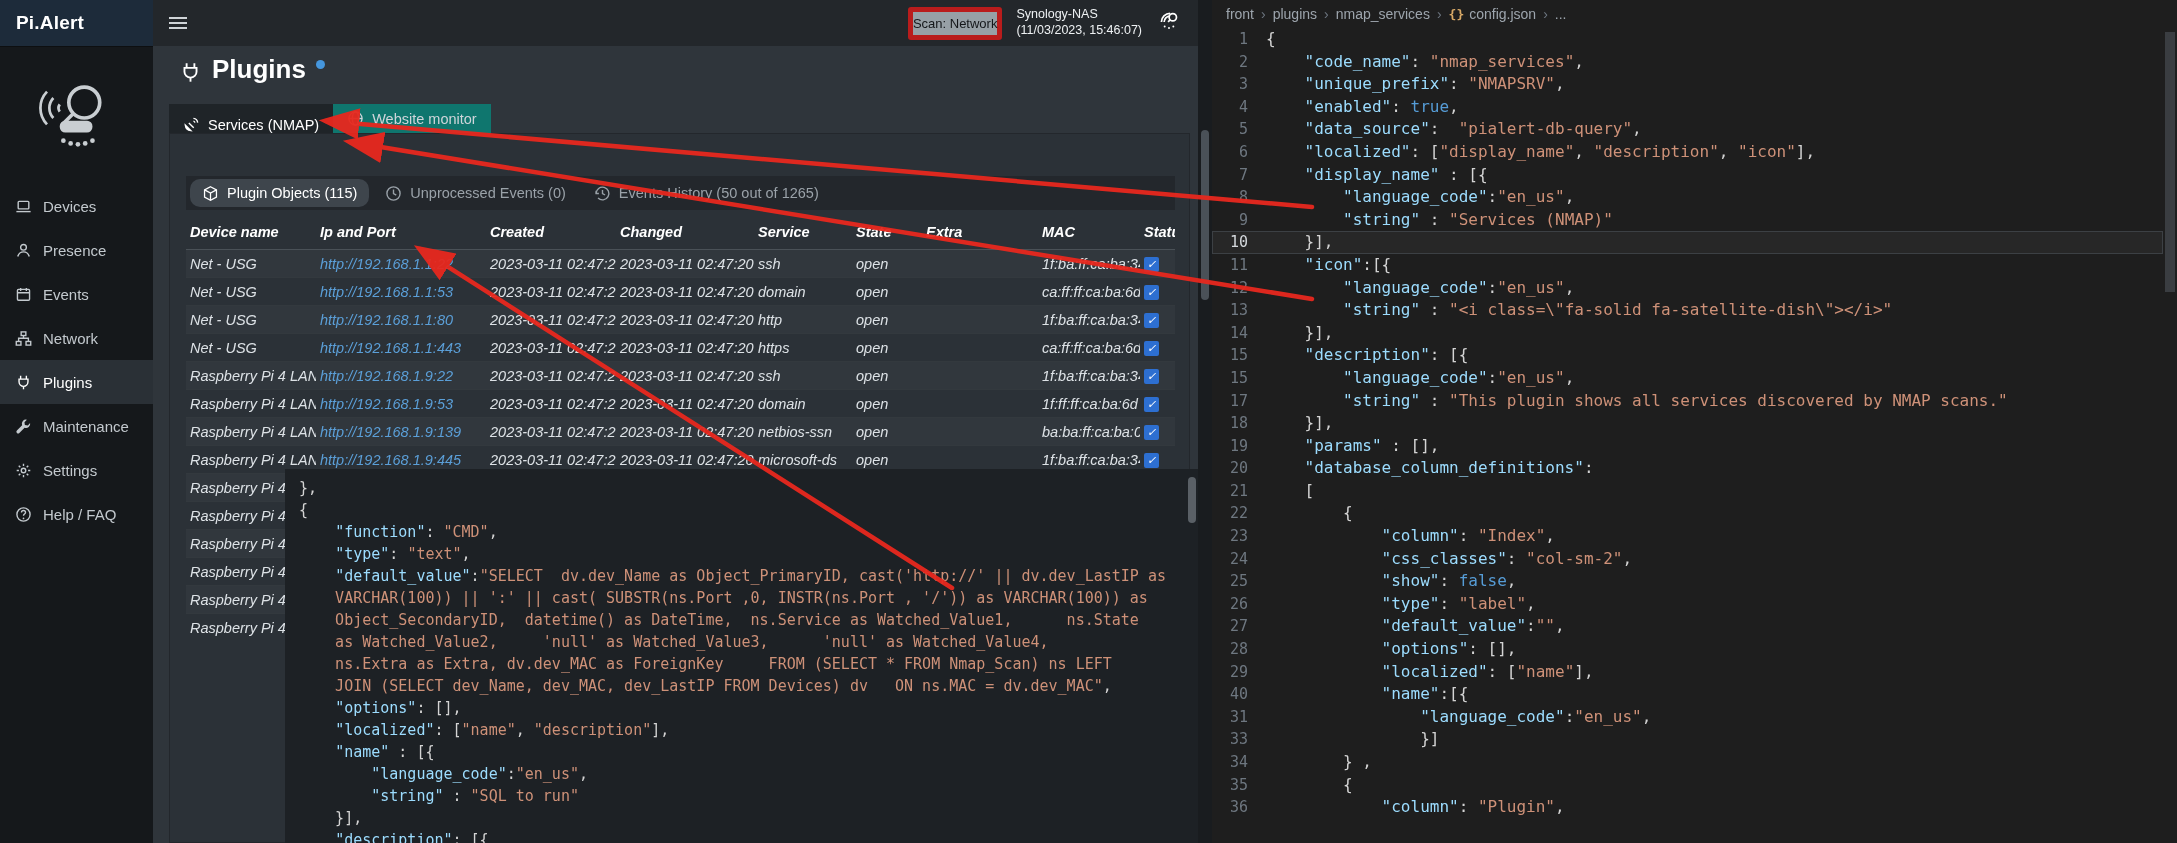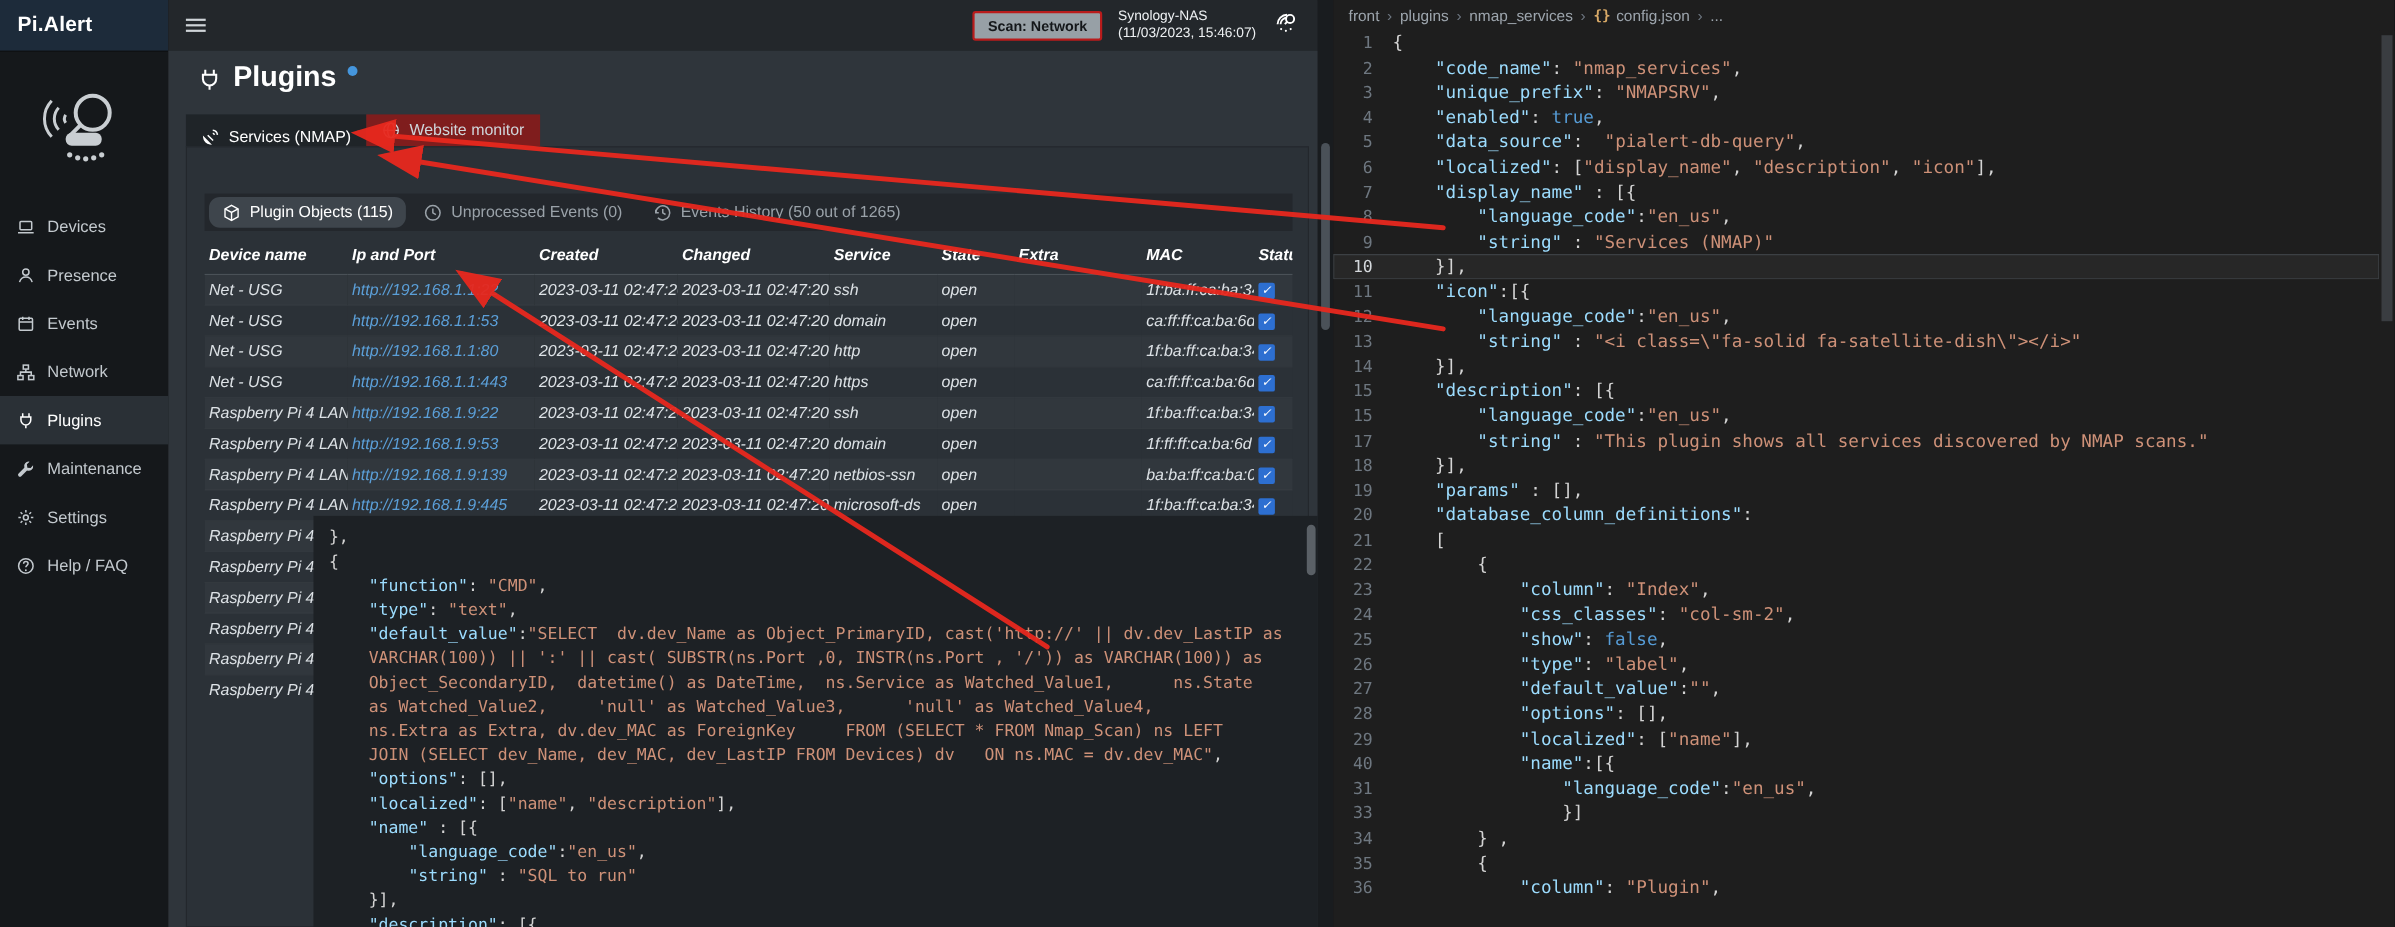--- a/index.html
+++ b/index.html
@@ -18,35 +18,35 @@
   .sitem.active{background:#2a3036;color:#fff;}
   .icon{display:inline-flex;align-items:center;justify-content:center;}
   .icon svg{width:17px;height:17px;display:block;}
 
   
   #topbar{position:absolute;left:153px;top:0;width:1045px;height:46px;background:#23272b;
           display:flex;align-items:center;padding:0 16px;box-shadow:0 1px 0 #191c1f;}
   #hamburger{width:20px;cursor:pointer;}
   #hamburger i{display:block;width:18px;height:2px;background:#cfd4d8;margin:3px 0;}
   .tb-right{margin-left:auto;display:flex;align-items:center;gap:14px;}
-  #scanbadge{background:#97a0a6;color:#14171a;font-size:13px;font-weight:bold;
-             padding:4px 12px;border-radius:3px;border:2px solid #b91c1c;white-space:nowrap;}
+  #scanbadge{background:#97a0a6;color:#14171a;font-size:13px;font-weight:normal;
+             padding:4px 0;border-radius:3px;border:5px solid #b91c1c;white-space:nowrap;}
   #hostblock{font-size:12.5px;line-height:1.25;color:#eef1f3;}
   .tb-logo svg{width:26px;height:26px;color:#fff;}
 
   
   #content{position:absolute;left:153px;top:46px;width:1045px;height:797px;background:#2f353b;}
   #heading{position:absolute;left:26px;top:8px;display:flex;align-items:flex-start;gap:10px;color:#fff;}
   #heading .icon svg{width:23px;height:23px;margin-top:7px;}
   #heading h1{margin:0;font-size:26px;font-weight:bold;}
   #heading .dot{width:9px;height:9px;border-radius:50%;background:#4596dd;margin-top:6px;}
 
   #tabs{position:absolute;left:16px;top:58px;display:flex;}
   .tab{height:29px;display:flex;align-items:center;gap:8px;padding:0 14px;font-size:14.5px;
-       cursor:pointer;color:#cfd5da;background:#7f1d1d;}
+       cursor:pointer;color:#cfd5da;background:#0f766e;}
   .tab.active{background:#1f2428;color:#fff;align-items:flex-end;}
 
   #card{position:absolute;left:16px;top:87px;width:1021px;bottom:0;background:#2b3137;
         border:1px solid #23272c;padding:42px 14px 0 16px;}
   #subtabs{display:flex;align-items:center;gap:4px;background:#23272c;height:34px;
            padding:0 4px;margin-bottom:10px;}
   .subtab{height:28px;display:flex;align-items:center;gap:8px;padding:0 12px;
           font-size:14.5px;color:#9aa2a9;cursor:pointer;}
   .subtab.active{background:#3e454c;color:#fff;border-radius:10px;}
 

